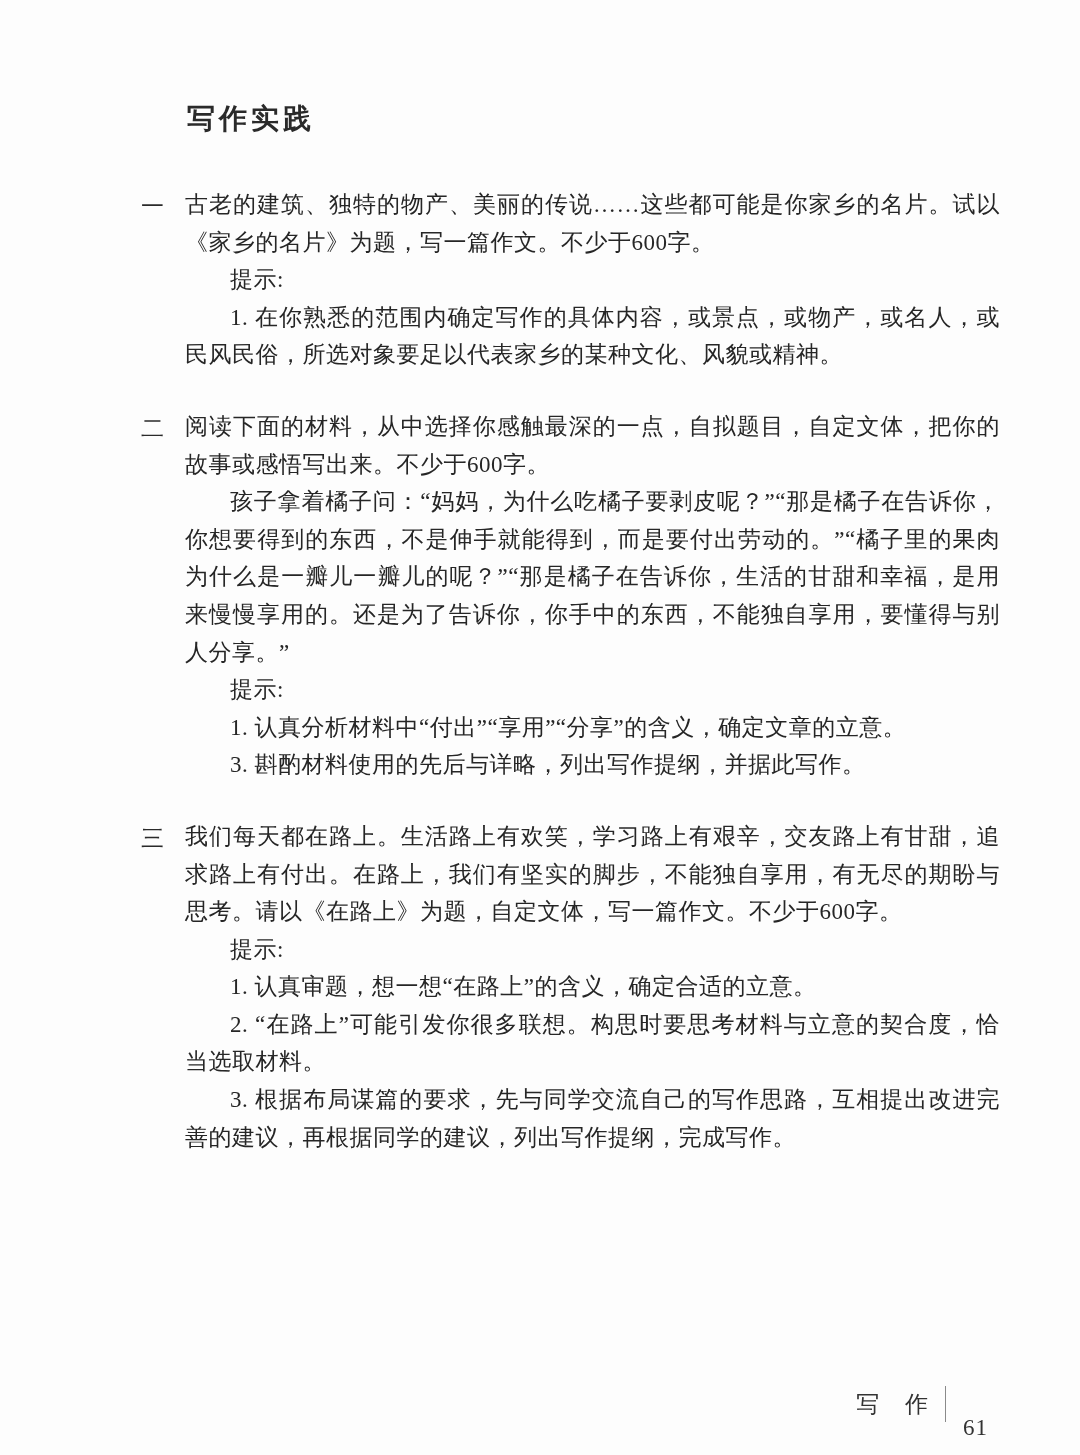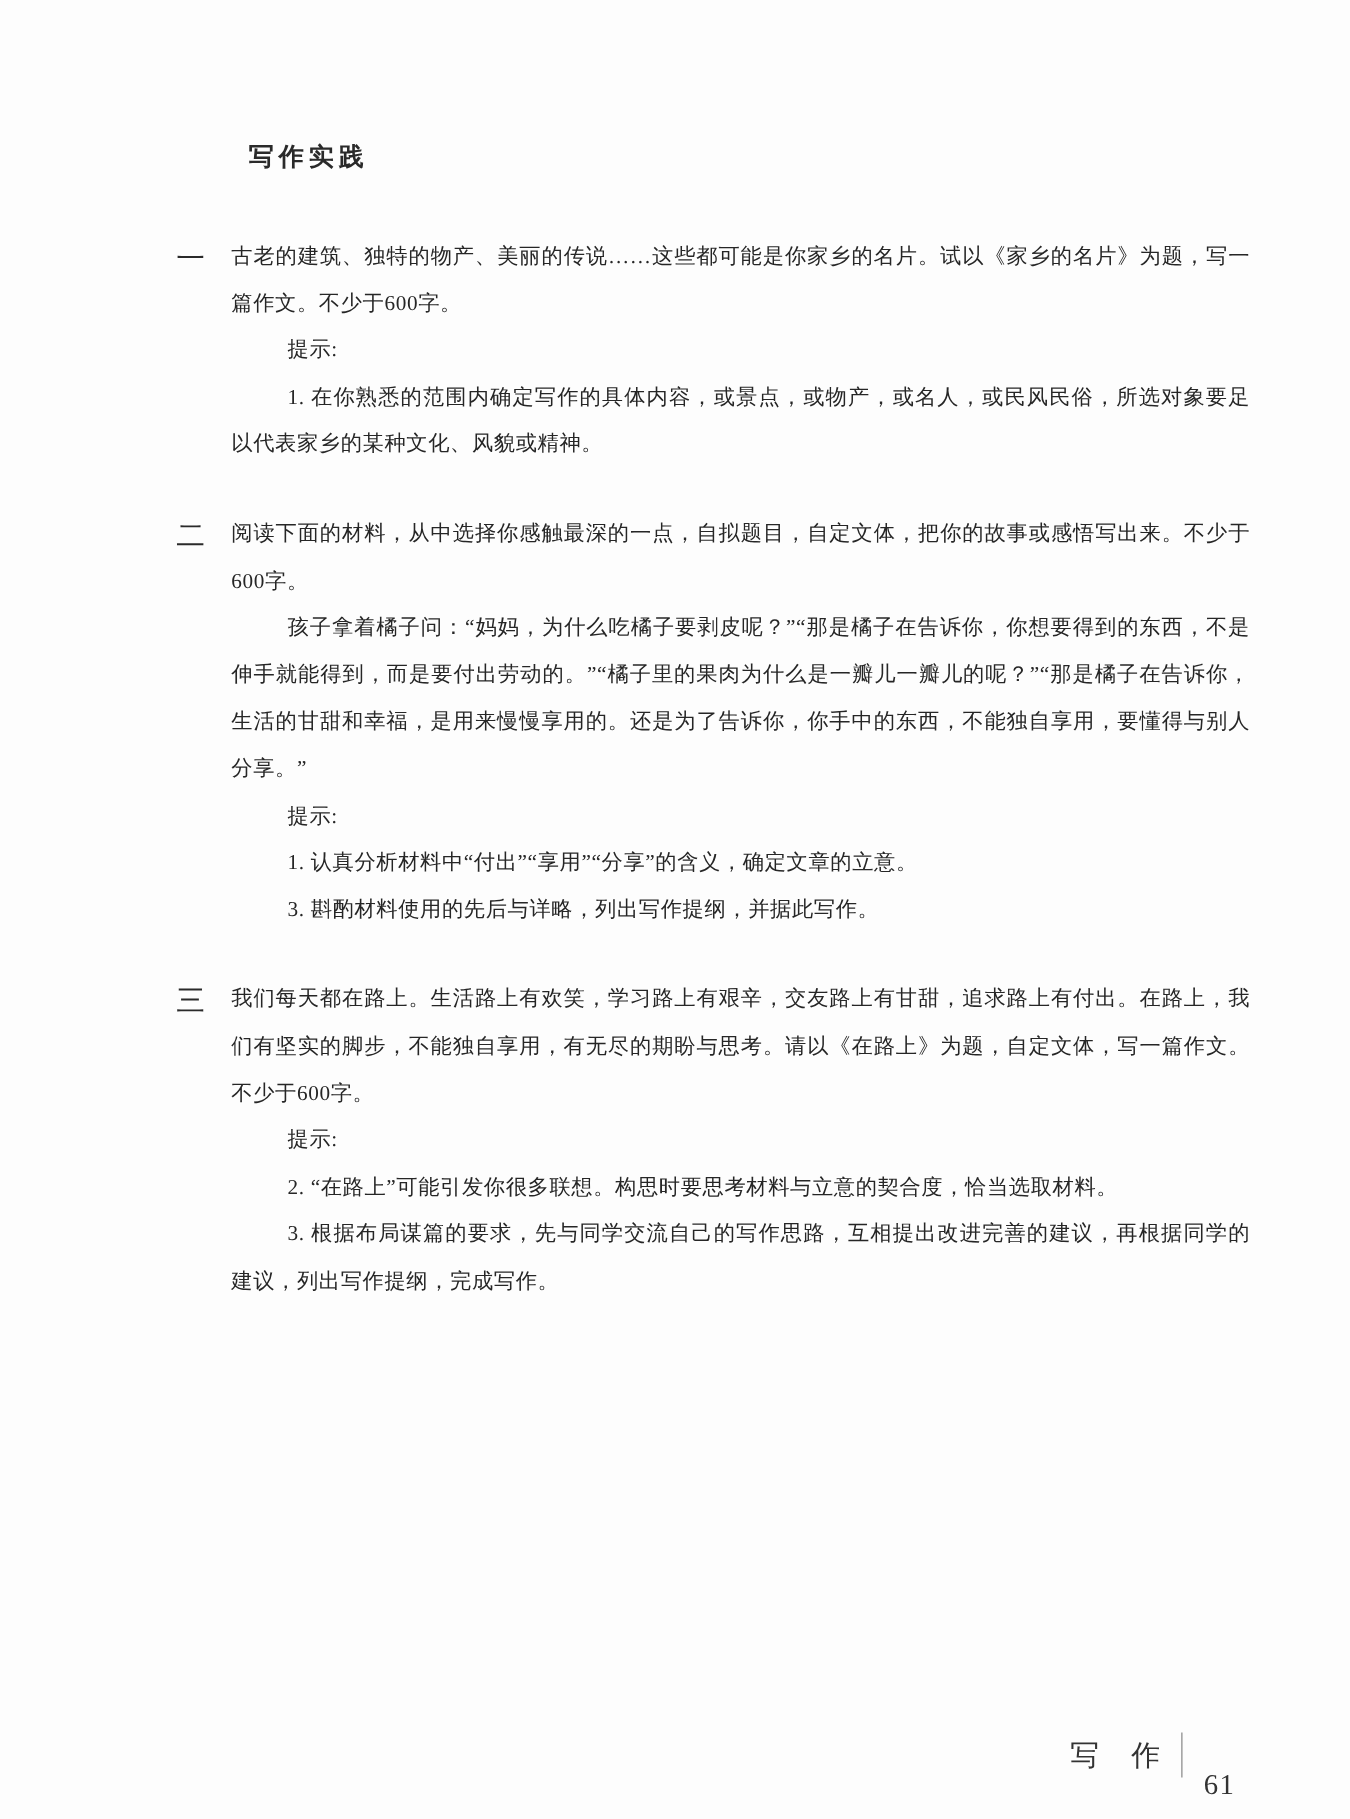--- a/index.html
+++ b/index.html
@@ -13,22 +13,22 @@
     height: 1455px;
     background: #fdfdfd;
     font-family: "Liberation Serif", "DejaVu Serif", serif;
     color: #262626;
     overflow: hidden;
   }
   .title {
     position: absolute;
     left: 187px;
     top: 100px;
-    margin: 12px;
-    font-size: 20px;
+    margin: 0;
+    font-size: 28px;
     font-weight: 700;
     letter-spacing: 4px;
     color: #2a2a2a;
   }
   .body {
     position: absolute;
     left: 185px;
     top: 186px;
     width: 815px;
   }
@@ -40,21 +40,21 @@
   }
   .marker {
     position: absolute;
     left: -44px;
     top: 5px;
     font-size: 23px;
     color: #2a2a2a;
   }
   .body p {
     margin: 0;
-    font-size: 17px;
+    font-size: 23px;
     line-height: 37.6px;
     text-align: justify;
     letter-spacing: 0.5px;
   }
   .hint-label,
   .hint,
   .material {
     text-indent: 45px;
   }
   .footer {
@@ -104,20 +104,21 @@
       <p class="material">孩子拿着橘子问：“妈妈，为什么吃橘子要剥皮呢？”“那是橘子在告诉你，你想要得到的东西，不是伸手就能得到，而是要付出劳动的。”“橘子里的果肉为什么是一瓣儿一瓣儿的呢？”“那是橘子在告诉你，生活的甘甜和幸福，是用来慢慢享用的。还是为了告诉你，你手中的东西，不能独自享用，要懂得与别人分享。”</p>
       <p class="hint-label">提示:</p>
       <p class="hint">1. 认真分析材料中“付出”“享用”“分享”的含义，确定文章的立意。</p>
       <p class="hint">3. 斟酌材料使用的先后与详略，列出写作提纲，并据此写作。</p>
     </section>
 
     <section class="task">
       <span class="marker">三</span>
       <p class="prompt">我们每天都在路上。生活路上有欢笑，学习路上有艰辛，交友路上有甘甜，追求路上有付出。在路上，我们有坚实的脚步，不能独自享用，有无尽的期盼与思考。请以《在路上》为题，自定文体，写一篇作文。不少于600字。</p>
       <p class="hint-label">提示:</p>
+      <p class="hint">1. 认真审题，想一想“在路上”的含义，确定合适的立意。</p>
       <p class="hint">2. “在路上”可能引发你很多联想。构思时要思考材料与立意的契合度，恰当选取材料。</p>
       <p class="hint">3. 根据布局谋篇的要求，先与同学交流自己的写作思路，互相提出改进完善的建议，再根据同学的建议，列出写作提纲，完成写作。</p>
     </section>
 
   </div>
 
   <footer class="footer">
     <span class="footer-label">写 作</span>
     <span class="footer-rule"></span>
     <span class="footer-page">61</span>

